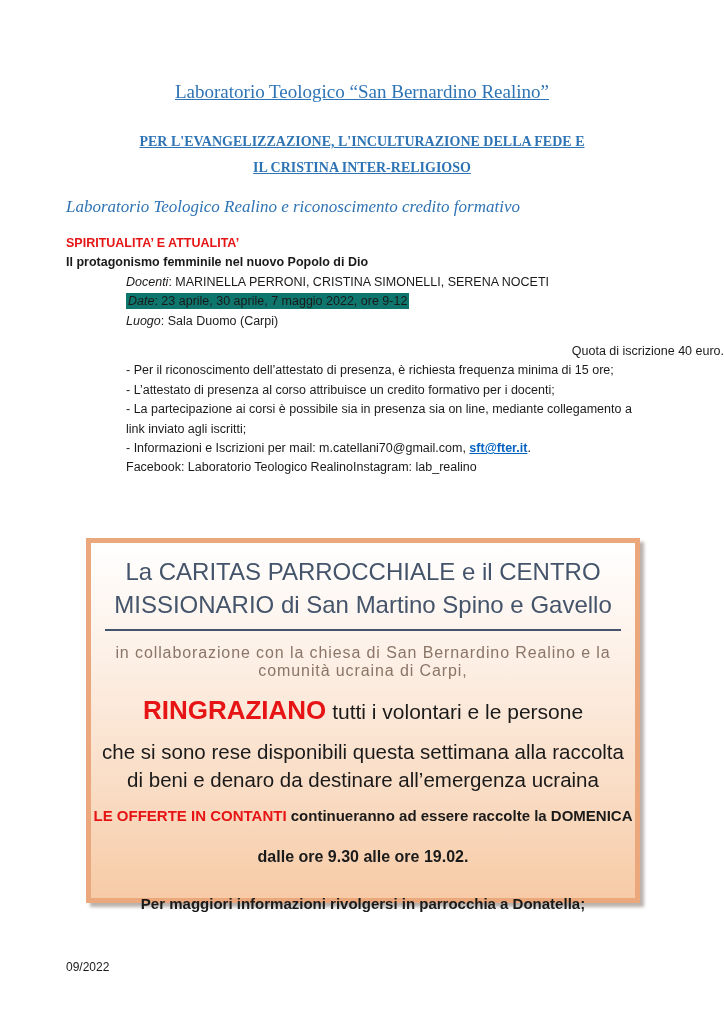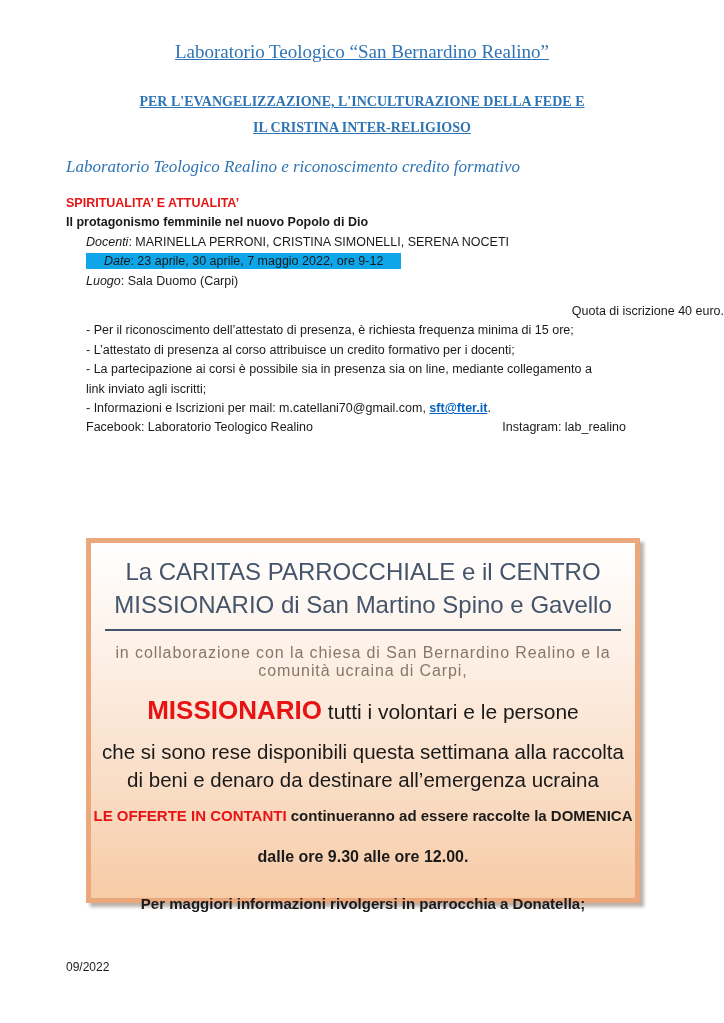--- a/index.html
+++ b/index.html
@@ -5,21 +5,21 @@
   html,body{margin:0;padding:0;background:#ffffff;}
   .page{
     position:relative;
     width:724px;height:1023px;
     background:#ffffff;
     font-family:"Liberation Sans", sans-serif;
     overflow:hidden;
   }
   
   .doc-title{
-    padding-top:40px;
+    padding-top:80px;
     text-align:center;
     font-family:"Liberation Serif", serif;
     font-size:19px;
     color:#2e74b5;
     text-decoration:underline;
     line-height:24px;
   }
   .doc-subtitle{
     margin-top:25px;
     text-align:center;
@@ -43,33 +43,32 @@
     font-size:12.5px;
     color:#1a1a1a;
   }
   .course .line{line-height:19.4px;white-space:nowrap;}
   .red-heading{
     color:#e61414;
     font-weight:700;
     line-height:19.4px;
   }
   .bold-line{font-weight:700;line-height:19.4px;}
-  .indent{margin-left:20px;}
+  .indent{margin-left:60px;}
   .it{font-style:italic;}
-  .hl{background:#0ea5e9;padding:1px 18px;}
+  .hl{background:#0f766e;padding:1px 2px;}
   .fee{margin-top:11px;text-align:right;}
   .mail-link{
     color:#0563c1;
     font-weight:700;
     text-decoration:underline;
     cursor:pointer;
   }
   .social{
     display:flex;
-    justify-content:space-between;
     width:540px;
     line-height:19.4px;
   }
   
   .caritas-box{
     position:absolute;
     left:86px;top:538px;
     width:554px;height:365px;
     box-sizing:border-box;
     border:5px solid #eaa87c;
@@ -187,26 +186,26 @@
   </div>
 
   <div class="caritas-box">
     <div class="box-title">
       <div>La CARITAS PARROCCHIALE e il CENTRO</div>
       <div>MISSIONARIO di San Martino Spino e Gavello</div>
     </div>
     <div class="box-rule"></div>
     <div class="collab">in collaborazione con la chiesa di San Bernardino Realino e la comunità ucraina di Carpi,</div>
     <div class="thanks">
-      <span class="red-big">MISSIONARIO</span><span> tutti i volontari e le persone</span>
+      <span class="red-big">RINGRAZIANO</span><span> tutti i volontari e le persone</span>
     </div>
     <div class="body-line first">che si sono rese disponibili questa settimana alla raccolta</div>
     <div class="body-line">di beni e denaro da destinare all’emergenza ucraina</div>
     <div class="offers">
       <span class="red-part">LE OFFERTE IN CONTANTI</span><span> continueranno ad essere raccolte la DOMENICA</span>
     </div>
-    <div class="hours">dalle ore 9.30 alle ore 12.00.</div>
+    <div class="hours">dalle ore 9.30 alle ore 19.02.</div>
     <div class="info">Per maggiori informazioni rivolgersi in parrocchia a Donatella;</div>
   </div>
 
   <div class="footer">09/2022</div>
 
 </div>
 
 </body></html>

